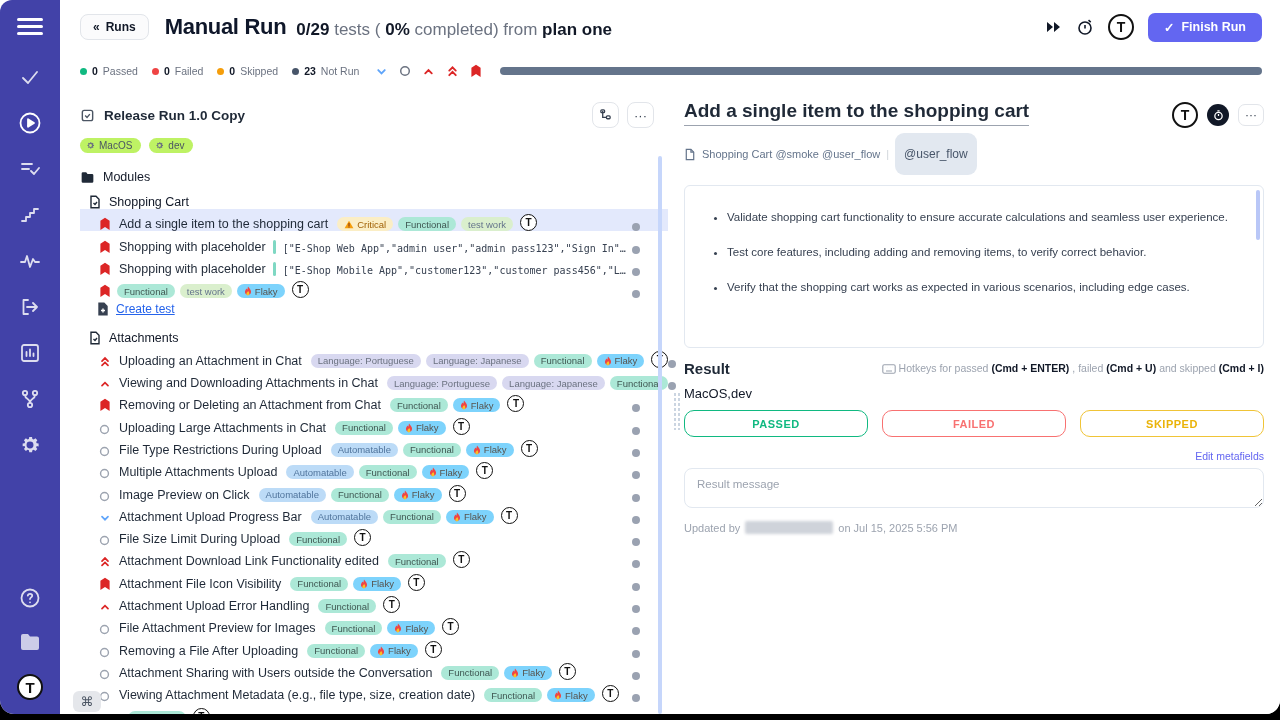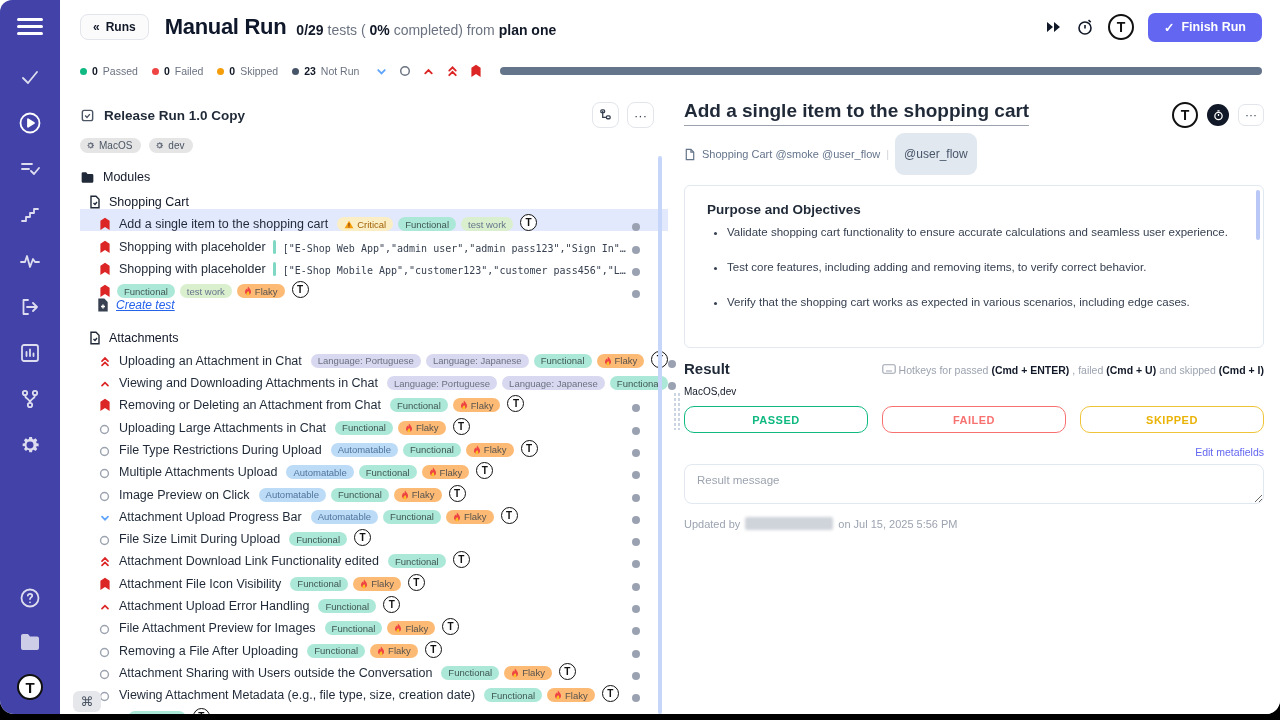--- a/index.html
+++ b/index.html
@@ -23,21 +23,21 @@
               font-weight:bold; font-size:15px; display:flex; align-items:center; justify-content:center;
               border:2px solid #111; cursor:pointer; }
 
   
   .main { position:absolute; left:60px; top:0; width:1220px; height:714px; background:#fff; }
 
   .topbar { display:flex; align-items:center; height:54px; padding:0 18px 0 20px; }
   .runs-btn { display:flex; align-items:center; gap:6px; border:1px solid #e2e5ea; background:#fbfbfc;
               border-radius:8px; padding:5px 12px; font-size:12px; font-weight:bold; color:#111827; cursor:pointer; }
   .page-title { font-size:22px; font-weight:800; color:#0f172a; margin-left:16px; letter-spacing:-.3px; }
-  .subtitle { font-size:14px; color:#6b7280; margin-left:10px; margin-top:6px; }
+  .subtitle { font-size:17px; color:#6b7280; margin-left:10px; margin-top:6px; }
   .subtitle b { color:#111827; }
   .top-actions { margin-left:auto; display:flex; align-items:center; gap:14px; }
   .ic-btn { background:none; border:none; cursor:pointer; display:flex; align-items:center; }
   .tlogo { width:26px; height:26px; border-radius:50%; border:2px solid #111; background:#fff;
            color:#111; font-weight:bold; font-size:14px; display:flex; align-items:center; justify-content:center; }
   .tlogo.small { width:17px; height:17px; font-size:10px; border-width:1.4px; flex:0 0 auto; }
   .finish-btn { display:flex; align-items:center; gap:7px; background:#6366f1; color:#fff; border:none;
                 border-radius:7px; padding:7px 16px; font-size:12.5px; font-weight:bold; cursor:pointer; }
 
   .statusbar { display:flex; align-items:center; height:34px; padding:0 18px 0 20px; }
@@ -52,47 +52,47 @@
   .content { position:absolute; top:92px; left:0; right:0; bottom:0; display:flex; }
 
   
   .left-panel { position:relative; width:608px; flex:0 0 auto; padding:10px 0 0 20px; }
   .panel-head { display:flex; align-items:center; padding-right:14px; }
   .panel-title { font-size:13.5px; font-weight:600; color:#1f2937; margin-left:9px; }
   .ph-actions { margin-left:auto; display:flex; gap:8px; }
   .sq-btn { width:27px; height:26px; border:1px solid #e2e5ea; background:#fff; border-radius:8px;
             display:flex; align-items:center; justify-content:center; cursor:pointer; color:#374151; font-size:13px; }
   .tags { display:flex; gap:8px; margin:10px 0 6px; }
-  .tag { display:flex; align-items:center; gap:4px; background:#e5e5e5; color:#4b5563;
+  .tag { display:flex; align-items:center; gap:4px; background:#bef264; color:#4b5563;
          font-size:10px; padding:2px 9px 2px 6px; border-radius:9px; cursor:pointer; }
 
   .tree { position:relative; margin-top:4px; }
   .trow { display:flex; align-items:flex-end; height:22.3px; padding-right:28px; white-space:nowrap; }
   .trow.group { height:25px; font-size:12.5px; color:#111827; padding-left:0; }
   .trow.group .glabel { margin-left:8px; }
   .trow.sub { height:25px; font-size:12.5px; color:#111827; padding-left:9px; }
   .trow.sub .glabel { margin-left:8px; }
   .trow.test { padding-left:17px; font-size:12.5px; color:#1f2937; }
   .trow.test.selected { background:#e3e9fc; }
   .st-ic { width:15px; display:flex; justify-content:center; flex:0 0 auto; }
   .t-title { margin:0 4px 0 7px; flex-shrink:0; }
   .badge { display:inline-flex; align-items:center; gap:3px; font-size:9.5px; padding:1.5px 7px;
            border-radius:8px; margin-left:5px; flex:0 0 auto;margin-top:35px; }
   .b-critical { background:#fbeec5; color:#a16207; }
   .b-functional { background:#ace8d7; color:#3f5752; }
   .b-testwork { background:#daefcd; color:#64748b; }
-  .b-flaky { background:#fdba74; color:#57534e; }
+  .b-flaky { background:#7dd3fc; color:#57534e; }
   .b-automatable { background:#bcdbf7; color:#50749c; }
   .b-language { background:#d8d8f0; color:#6b7280; }
   .row-tlogo { margin-left:7px; }
   .row-dot { width:8px; height:8px; border-radius:50%; background:#9aa2b1; margin-left:auto; flex:0 0 auto; }
   .codebar { width:3px; height:14px; background:#7fd8c3; border-radius:2px; margin:0 7px 0 3px; flex:0 0 auto; }
   .code { font-family:"DejaVu Sans Mono", monospace; font-size:10px; color:#374151;
           overflow:hidden; text-overflow:ellipsis; flex:1 1 auto; min-width:0; margin-right:6px; }
-  .create-row { display:flex; align-items:flex-start; height:22.3px; padding-left:17px;font-style:italic; }
+  .create-row { display:flex; align-items:center; height:22.3px; padding-left:17px; }
   .create-link { color:#2563eb; font-size:12px; text-decoration:underline; margin-left:7px; cursor:pointer; }
   .lp-scroll { position:absolute; right:6px; top:64px; bottom:0; width:4px; background:#c6d6fb; border-radius:2px; }
   .cmd-btn { position:absolute; left:13px; bottom:2px; width:28px; height:21px; background:#e5e7eb;
              border:none; border-radius:6px; color:#4b5563; font-size:13px; cursor:pointer; }
 
   
   .divider { width:16px; flex:0 0 auto; position:relative; cursor:col-resize; }
   .drag-handle { position:absolute; left:5px; top:300px; width:7px; height:38px;
                  background-image:radial-gradient(#cbd5e1 1px, transparent 1.2px);
                  background-size:4px 5px; }
@@ -114,23 +114,23 @@
   .desc-card { position:relative; margin-top:10px; border:1px solid #e2e8f0; border-radius:6px;
                height:163px; overflow:hidden; background:#fff; }
   .desc-inner { padding:16px 26px 0 22px; }
   .desc-h { font-size:13.5px; font-weight:bold; color:#1f2937; }
   .desc-ul { margin:9px 0 0 20px; }
   .desc-ul li { font-size:11.5px; color:#374151; margin-bottom:23px; }
   .desc-scroll { position:absolute; right:3px; top:4px; width:4px; height:50px; background:#b9c7f7; border-radius:2px; }
 
   .result-row { display:flex; align-items:baseline; margin-top:12px; }
   .result-h { font-size:15px; font-weight:bold; color:#1f2937; }
-  .hotkeys { margin-left:auto; font-size:10.5px; color:#9ca3af; display:flex; align-items:flex-start; gap:3px; }
+  .hotkeys { margin-left:auto; font-size:10.5px; color:#9ca3af; display:flex; align-items:flex-end; gap:3px; }
   .hotkeys b { color:#111827; }
-  .env-label { font-size:10px; color:#111827; margin-top:9px; }
+  .env-label { font-size:13px; color:#111827; margin-top:9px; }
   .verdicts { display:flex; gap:14px; margin-top:9px; }
   .verdict { flex:1; height:27px; border-radius:10px; background:#fff; font-size:11px; font-weight:bold;
              letter-spacing:.5px; cursor:pointer; }
   .v-passed { border:1.6px solid #10b981; color:#10b981; }
   .v-failed { border:1.6px solid #f87171; color:#f87171; }
   .v-skipped { border:1.6px solid #f0c437; color:#eab308; }
   .meta-link-row { text-align:right; margin-top:9px; }
   .meta-link { font-size:10.5px; color:#6366f1; text-decoration:none; }
   .result-msg { width:100%; height:40px; margin-top:4px; border:1px solid #e2e8f0; border-radius:8px;
                 resize:vertical; padding:9px 12px; font-size:11.5px; color:#374151;
@@ -690,21 +690,20 @@
                 <path d="M7 1.5v3h3"></path>
               </svg>
           </span>
           <span>Shopping Cart @smoke @user_flow</span>
           <span class="sep">|</span>
           <span class="crumb-pill">@user_flow</span>
         </div>
 
         <div class="desc-card">
           <div class="desc-inner">
-            <div class="desc-h">Purpose and Objectives</div>
             <ul class="desc-ul" id="desc-bullets">
                 <li>Validate shopping cart functionality to ensure accurate calculations and seamless user experience.</li>
                 <li>Test core features, including adding and removing items, to verify correct behavior.</li>
                 <li>Verify that the shopping cart works as expected in various scenarios, including edge cases.</li>
               </ul>
           </div>
           <div class="desc-scroll"></div>
         </div>
 
         <div class="result-row">

